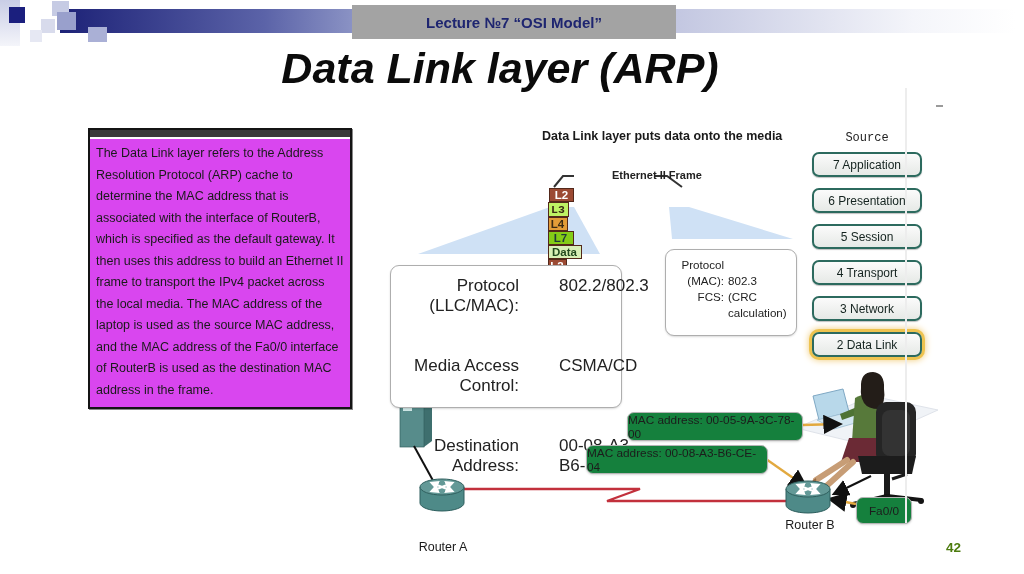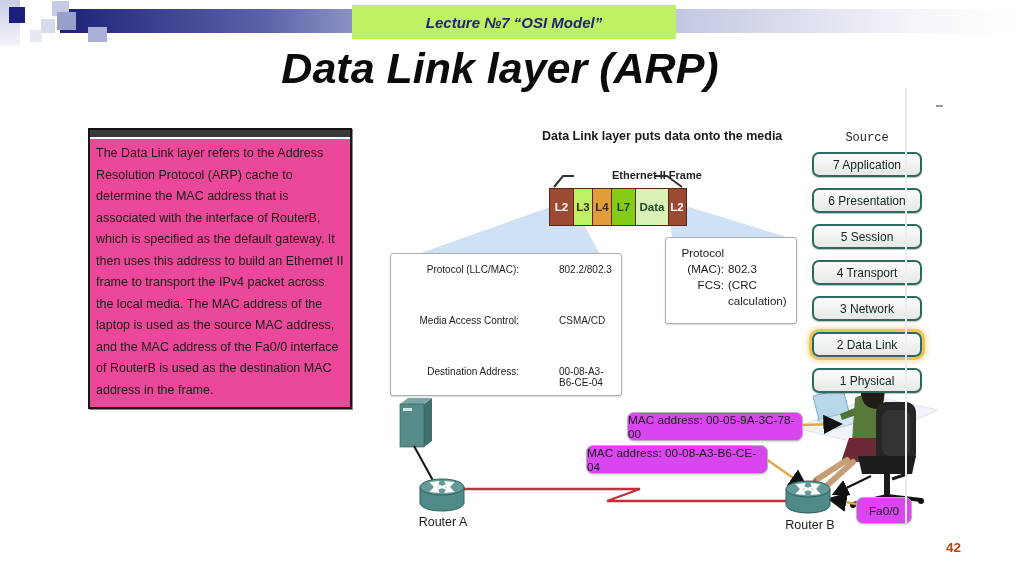--- a/index.html
+++ b/index.html
@@ -9,93 +9,93 @@
     -webkit-font-smoothing:antialiased;
   }
   .abs{position:absolute;z-index:2;}
   svg.layer{position:absolute;left:0;top:0;z-index:1;}
 
   
   .bar-left{left:60px;top:9px;width:292px;height:24px;
     background:linear-gradient(90deg,#1d2277,#5b63a8 70%,#8a92c4);}
   .bar-right{left:676px;top:9px;width:339px;height:24px;
     background:linear-gradient(90deg,#c3c7e1,#f4f5fa 70%,#ffffff);}
-  .lect-box{left:352px;top:5px;width:324px;height:34px;background:#bef264;
+  .lect-box{left:352px;top:5px;width:324px;height:34px;background:#a3a3a3;
     display:flex;align-items:center;justify-content:center;
-    font-style:italic;font-weight:bold;font-size:15px;color:#1e2570;}
+    font-weight:bold;font-size:15px;color:#1e2570;}
   .vbar{left:0;top:0;width:20px;height:46px;
     background:linear-gradient(180deg,#c9cde6,#f4f5fa);}
   .sq{position:absolute;z-index:3;}
   .sq-navy{left:9px;top:7px;width:16px;height:16px;background:#1b1f7e;}
   .sq-a{left:52px;top:1px;width:17px;height:15px;background:#c6cbe4;}
   .sq-b{left:57px;top:12px;width:19px;height:18px;background:#99a0cc;}
   .sq-c{left:41px;top:19px;width:14px;height:14px;background:#d8dbec;}
   .sq-d{left:30px;top:30px;width:12px;height:12px;background:#e6e8f3;}
   .sq-e{left:88px;top:27px;width:19px;height:15px;background:#aab0d6;}
 
   
   .title{left:0;top:44px;width:1000px;text-align:center;
     font-size:43px;font-weight:bold;font-style:italic;color:#0b0b0b;}
 
   
   .note-box{left:88px;top:128px;width:260px;border:2px solid #141414;
-    background:#ec4899;box-shadow:1px 1px 0 #888;}
+    background:#d946ef;box-shadow:1px 1px 0 #888;}
   .note-top{height:7px;background:#3a3a3a;border-bottom:2px solid #fdfdfd;}
   .note-text{padding:4px 6px 6px 6px;font-size:12.5px;line-height:1.72;color:#1a1a1a;}
 
   
   .media-heading{left:542px;top:129px;font-size:12.5px;font-weight:bold;color:#1a1a1a;}
   .eth-label{left:576px;top:169px;font-size:11px;font-weight:bold;color:#222;margin-left:36px;}
 
-  .frame-row{left:549px;top:188px;display:flex;height:38px;}
+  .frame-row{left:549px;top:188px;display:flex;height:38px;flex-direction:column;}
   .seg{display:flex;align-items:center;justify-content:center;
     font-size:11.5px;font-weight:bold;border:1.5px solid #53281a;
     box-sizing:border-box;margin-left:-1.5px;}
   .seg:first-child{margin-left:0;}
   .seg0{width:25px;background:#9c4a33;color:#fff;}
-  .seg1{width:21px;background:#bef264;color:#3a2a14;}
+  .seg1{width:21px;background:#bef264;color:#3a2a14;font-family:Liberation Mono, monospace;}
   .seg2{width:20px;background:#e29c38;color:#3a2a14;}
   .seg3{width:26px;background:#84cc16;color:#1f3a3a;}
   .seg4{width:34px;background:#d9f0b6;color:#234a1f;}
   .seg5{width:19px;background:#9c4a33;color:#fff;}
 
-  .round-box{background:#fff;border:1.5px solid #aeaeae;border-radius:3px;
-    box-shadow:0 1px 2px rgba(0,0,0,.15);}
+  .round-box{background:#fff;border:1.5px solid #aeaeae;border-radius:9px;
+    box-shadow:0 1px 2px rgba(0,0,0,.15);margin-top:12px;}
   .llc-box{left:390px;top:253px;width:230px;height:141px;}
   .kv{display:grid;grid-template-columns:124px auto;column-gap:5px;row-gap:5px;
-    padding:10px 4px 0 4px;font-size:10px;color:#222;gap:40px;}
+    padding:10px 4px 0 4px;font-size:17px;color:#222;gap:40px;}
   .kv .k{text-align:right;}
   .macfcs-box{left:665px;top:237px;width:130px;height:85px;}
   .kv2{display:grid;grid-template-columns:56px auto;column-gap:4px;row-gap:3px;
     padding:8px 2px 0 2px;font-size:11.6px;color:#222;}
   .kv2 .k{text-align:right;}
 
   
   .src-label{left:812px;top:131px;width:110px;text-align:center;
     font-size:12px;color:#222;font-family:Liberation Mono, monospace;}
   .osi{left:812px;top:152px;width:110px;}
   .osi-box{height:21px;margin-bottom:11px;border:2px solid #2c6a5e;border-radius:7px;
     background:linear-gradient(180deg,#fbfbfb,#e6e9e6);
     display:flex;align-items:center;justify-content:center;
     font-size:12px;color:#14231f;box-shadow:0 1px 1px rgba(0,0,0,.25);}
   .osi-box.active{box-shadow:0 0 0 3px #eec34f,0 0 7px 3px #f0ca74;}
 
   
   .callout{display:flex;align-items:center;justify-content:center;
-    font-size:11.8px;color:#1c1c1c;background:#d946ef;
+    font-size:11.8px;color:#1c1c1c;background:#15803d;
     border:1.5px solid #b5b5b5;border-radius:7px;box-shadow:0 1px 2px rgba(0,0,0,.15);}
   .mac1{left:627px;top:412px;width:174px;height:27px;}
   .mac2{left:586px;top:445px;width:180px;height:27px;}
   .fa{left:856px;top:497px;width:54px;height:25px;}
 
   .router-label{font-size:12.5px;color:#1a1a1a;text-align:center;width:80px;}
-  .rl-a{left:403px;top:515px;}
+  .rl-a{left:403px;top:540px;}
   .rl-b{left:770px;top:518px;}
 
-  .page-num{left:946px;top:540px;font-size:13.5px;font-weight:bold;color:#c2410c;}
+  .page-num{left:946px;top:540px;font-size:13.5px;font-weight:bold;color:#4d7c0f;}
 
   .edge-line{left:905px;top:88px;width:2px;height:435px;background:#ededed;}
   .artifact-dash{left:936px;top:105px;width:7px;height:2px;background:#9a9a9a;}
 </style>
 </head>
 <body>
 
 <svg class="layer" width="1024" height="574" viewBox="0 0 1024 574">
   <defs>
     <marker id="arr" viewBox="0 0 10 10" refX="8.5" refY="5" markerWidth="8.5" markerHeight="8.5" orient="auto-start-reverse">
@@ -256,23 +256,20 @@
     </div>
   <div class="osi-box">
       <span>4 Transport</span>
     </div>
   <div class="osi-box">
       <span>3 Network</span>
     </div>
   <div class="osi-box active">
       <span>2 Data Link</span>
     </div>
-  <div class="osi-box">
-      <span>1 Physical</span>
-    </div>
 </div>
 
 <div class="abs callout mac1">MAC address: 00-05-9A-3C-78-00</div>
 <div class="abs callout mac2">MAC address: 00-08-A3-B6-CE-04</div>
 <div class="abs callout fa">Fa0/0</div>
 
 <div class="abs router-label rl-a">Router A</div>
 <div class="abs router-label rl-b">Router B</div>
 
 <div class="abs edge-line"></div>

